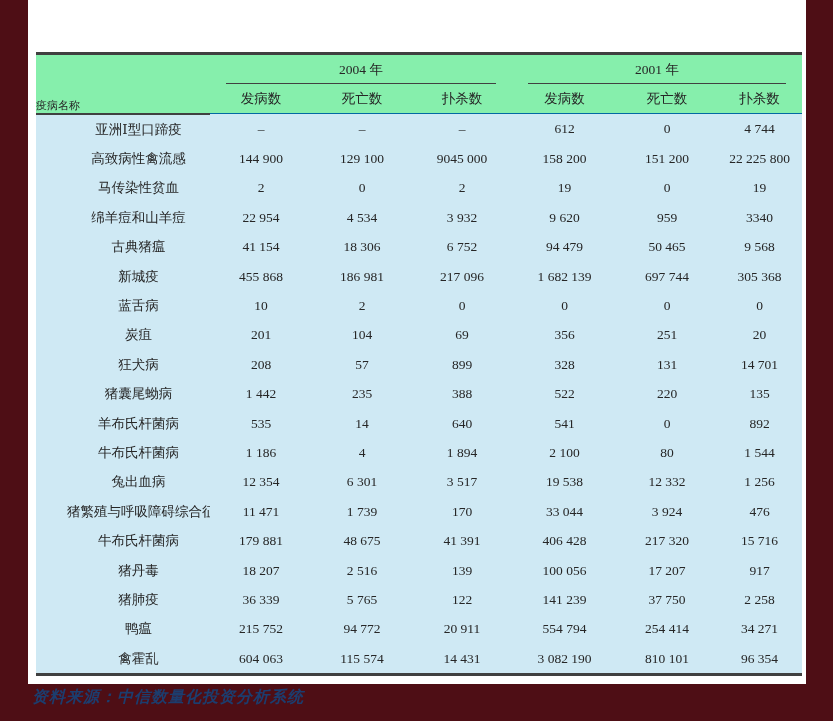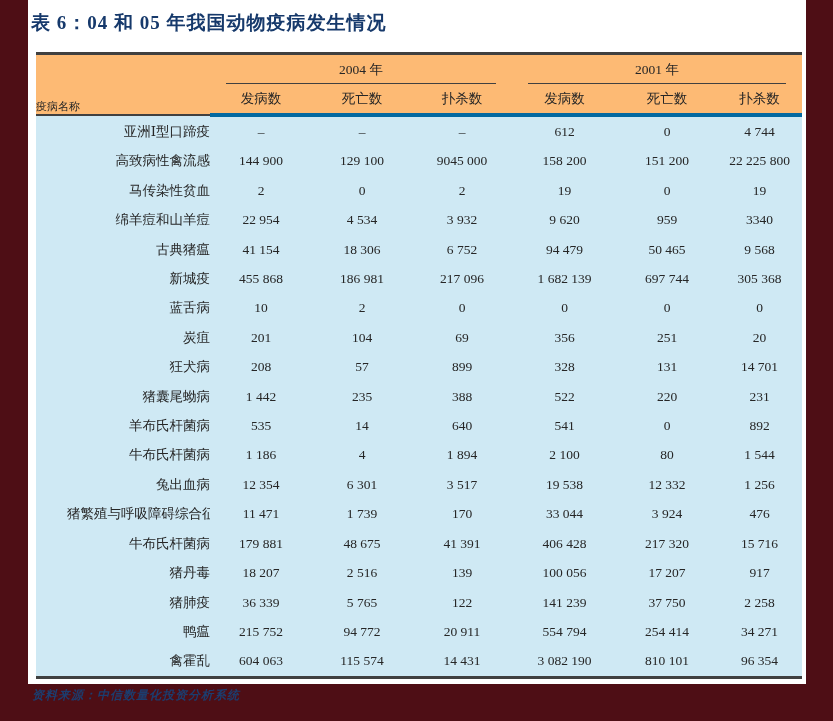--- a/index.html
+++ b/index.html
@@ -18,53 +18,52 @@
     letter-spacing:1px;white-space:nowrap;
     font-family:"Liberation Serif","DejaVu Serif",serif;
   }
   .tbl-wrap{position:absolute;left:8px;top:52px;width:766px;}
   table.report{
     border-collapse:collapse;table-layout:fixed;width:766px;
     border-top:3px solid #404040;border-bottom:3px solid #404040;
     font-size:13.5px;color:#262626;
   }
   table.report th{font-weight:normal;}
-  thead th{background:#fdba74;}
+  thead th{background:#86efac;}
   th.name-head{
     text-align:left;padding-left:14px;font-size:11px;
     border-bottom:2px solid #404040;
   }
   tr.year-row th{height:28px;padding:0;vertical-align:bottom;}
   .year-label{
     display:block;margin:0 16px;text-align:center;
     padding:6px 0 4px;border-bottom:1.5px solid #404040;
     white-space:nowrap;
   }
   tr.sub-row th{
     height:27px;text-align:center;vertical-align:middle;
-    border-bottom:4px solid #0369a1;white-space:nowrap;
+    border-bottom:1px solid #0369a1;white-space:nowrap;
   }
   tbody td{
     background:#cfe9f4;height:29.4px;line-height:29.4px;
     text-align:center;padding:0;white-space:nowrap;overflow:hidden;
   }
   tbody td.name{
-    text-align:right;padding-left:31px;
+    text-align:center;padding-left:31px;
   }
   .source-note{
     position:absolute;left:32px;top:687px;
-    font-size:12px;font-weight:bold;font-style:italic;
+    font-size:16px;font-weight:bold;font-style:italic;
     color:#1c3d6e;letter-spacing:1px;white-space:nowrap;
   }
 </style>
 </head>
 <body>
 
 <div class="page">
-  <div class="doc-title">表 6：04 和 05 年我国动物疫病发生情况</div>
 
   <div class="tbl-wrap">
     <table class="report">
       <colgroup>
         <col style="width:174px">
         <col style="width:102px">
         <col style="width:100px">
         <col style="width:100px">
         <col style="width:105px">
         <col style="width:100px">
@@ -171,21 +170,21 @@
             <td>131</td>
             <td>14 701</td>
           </tr>
           <tr>
             <td class="name">猪囊尾蚴病</td>
             <td>1 442</td>
             <td>235</td>
             <td>388</td>
             <td>522</td>
             <td>220</td>
-            <td>231</td>
+            <td>135</td>
           </tr>
           <tr>
             <td class="name">羊布氏杆菌病</td>
             <td>535</td>
             <td>14</td>
             <td>640</td>
             <td>541</td>
             <td>0</td>
             <td>892</td>
           </tr>

